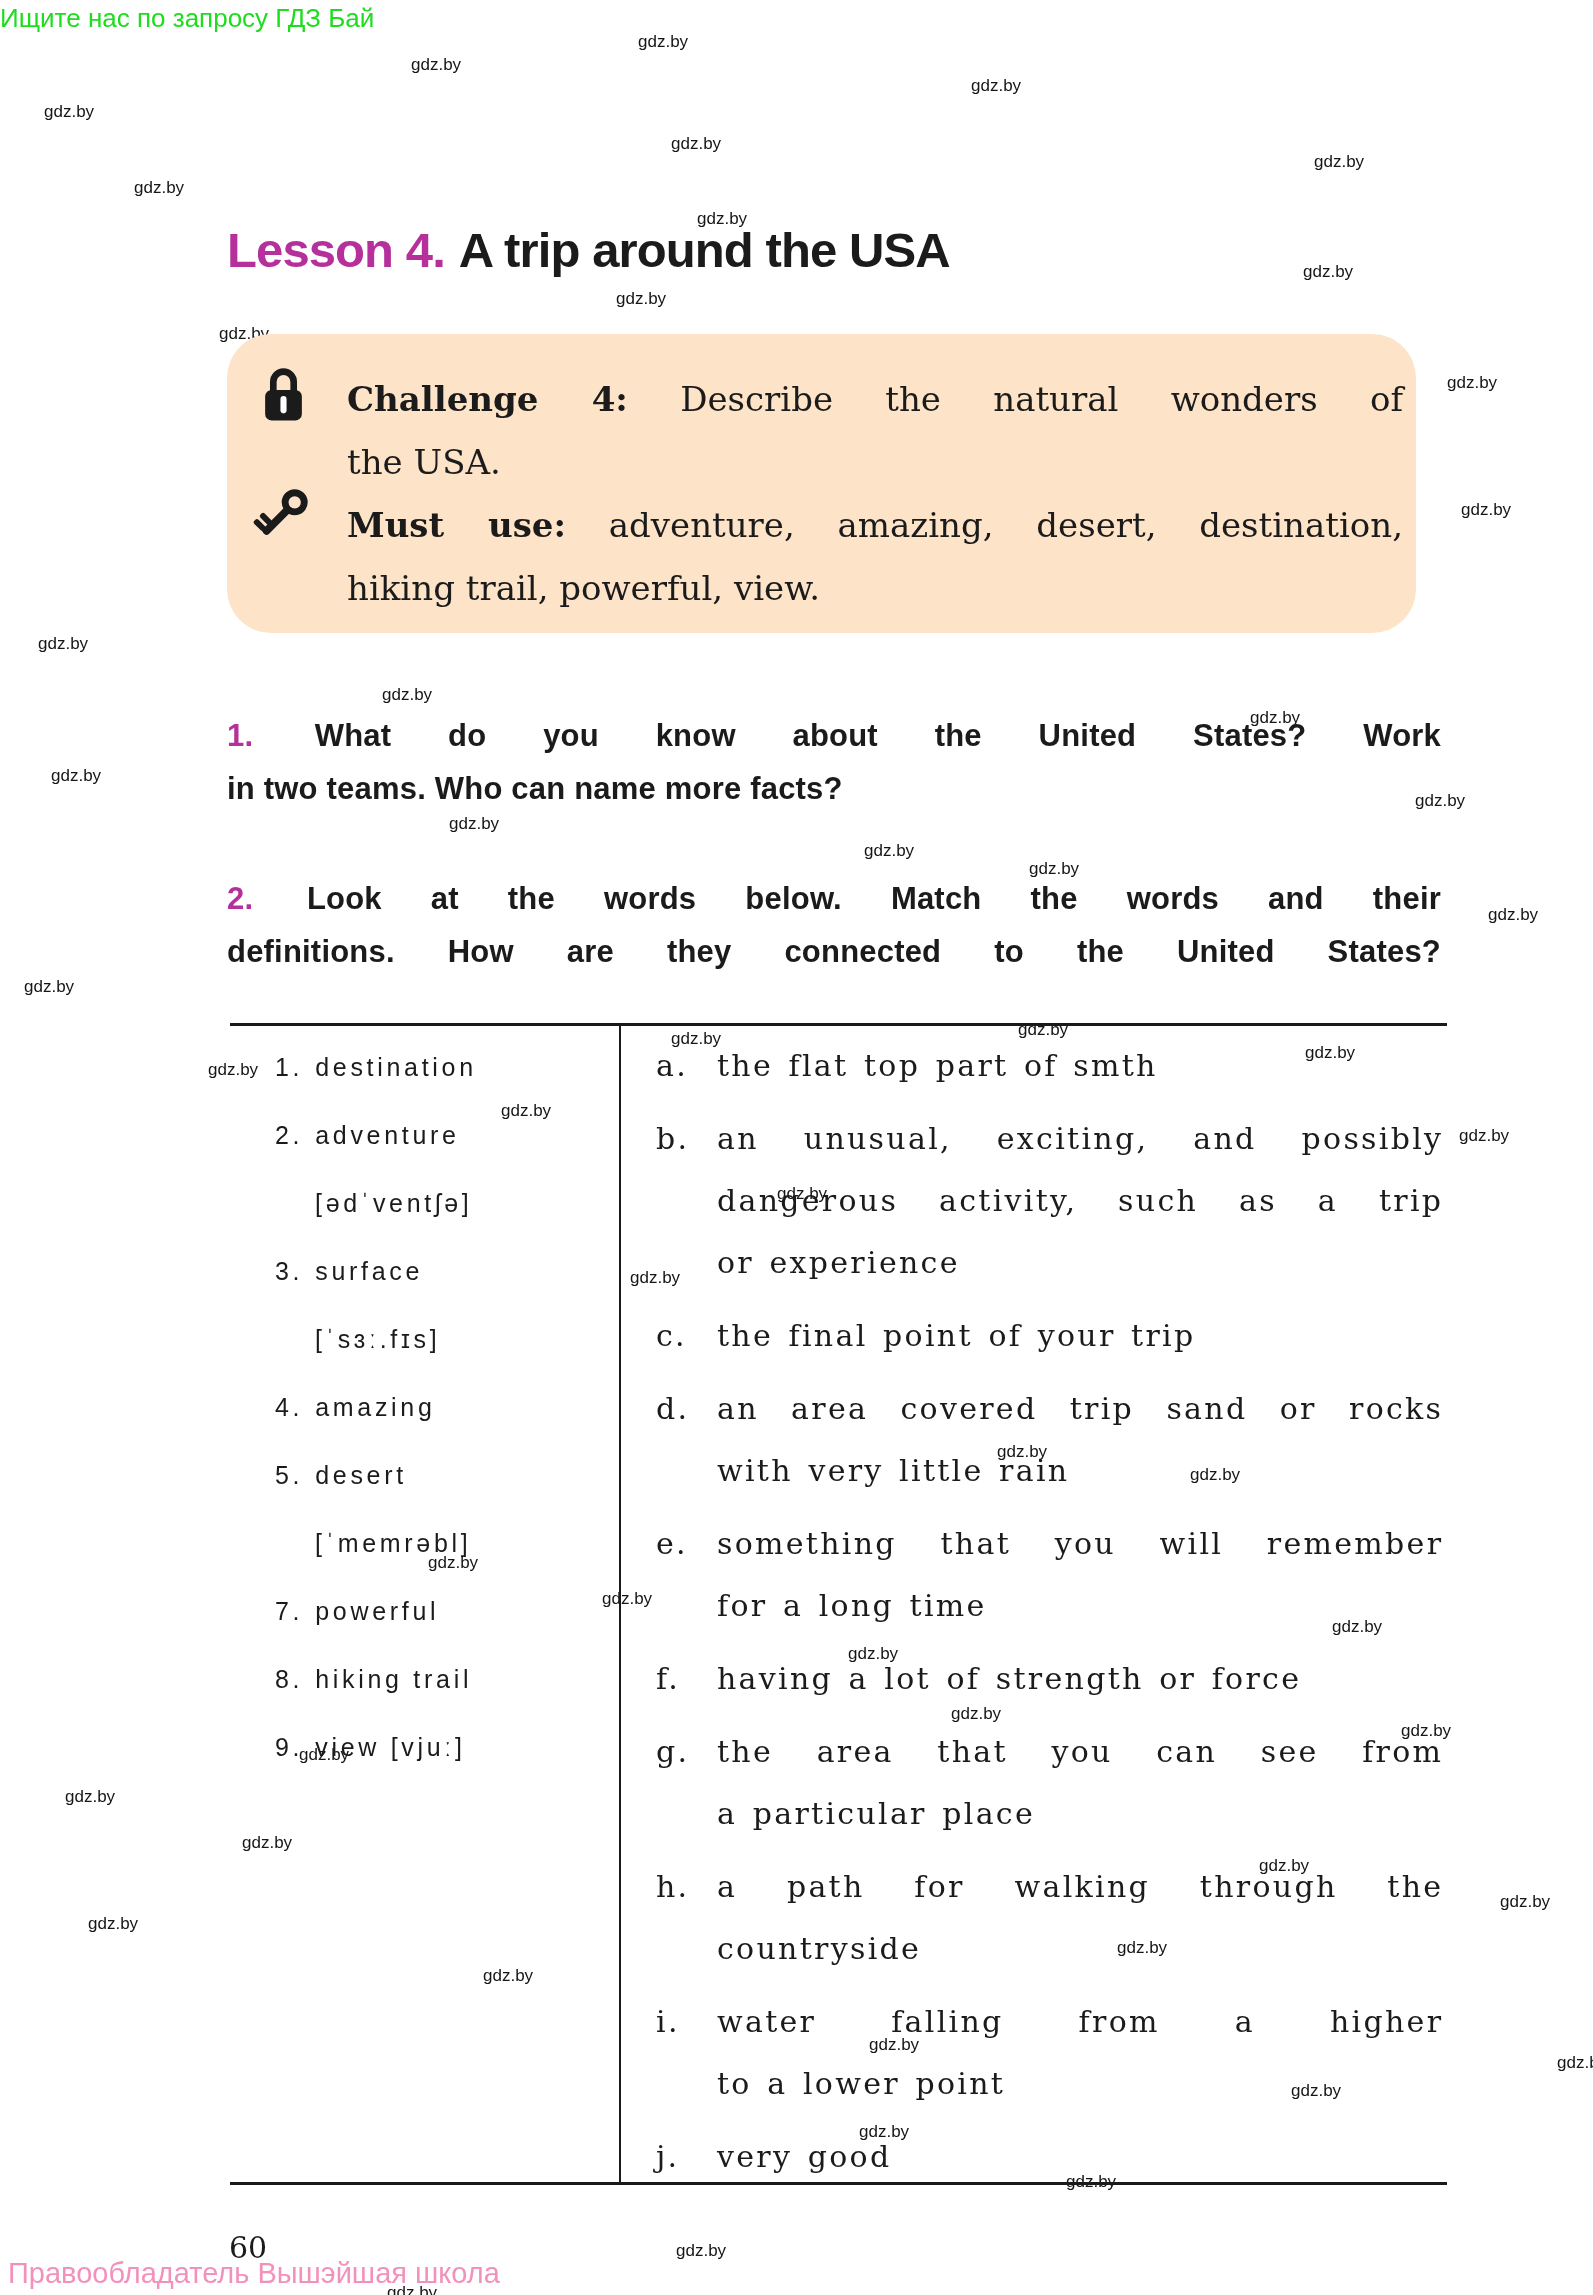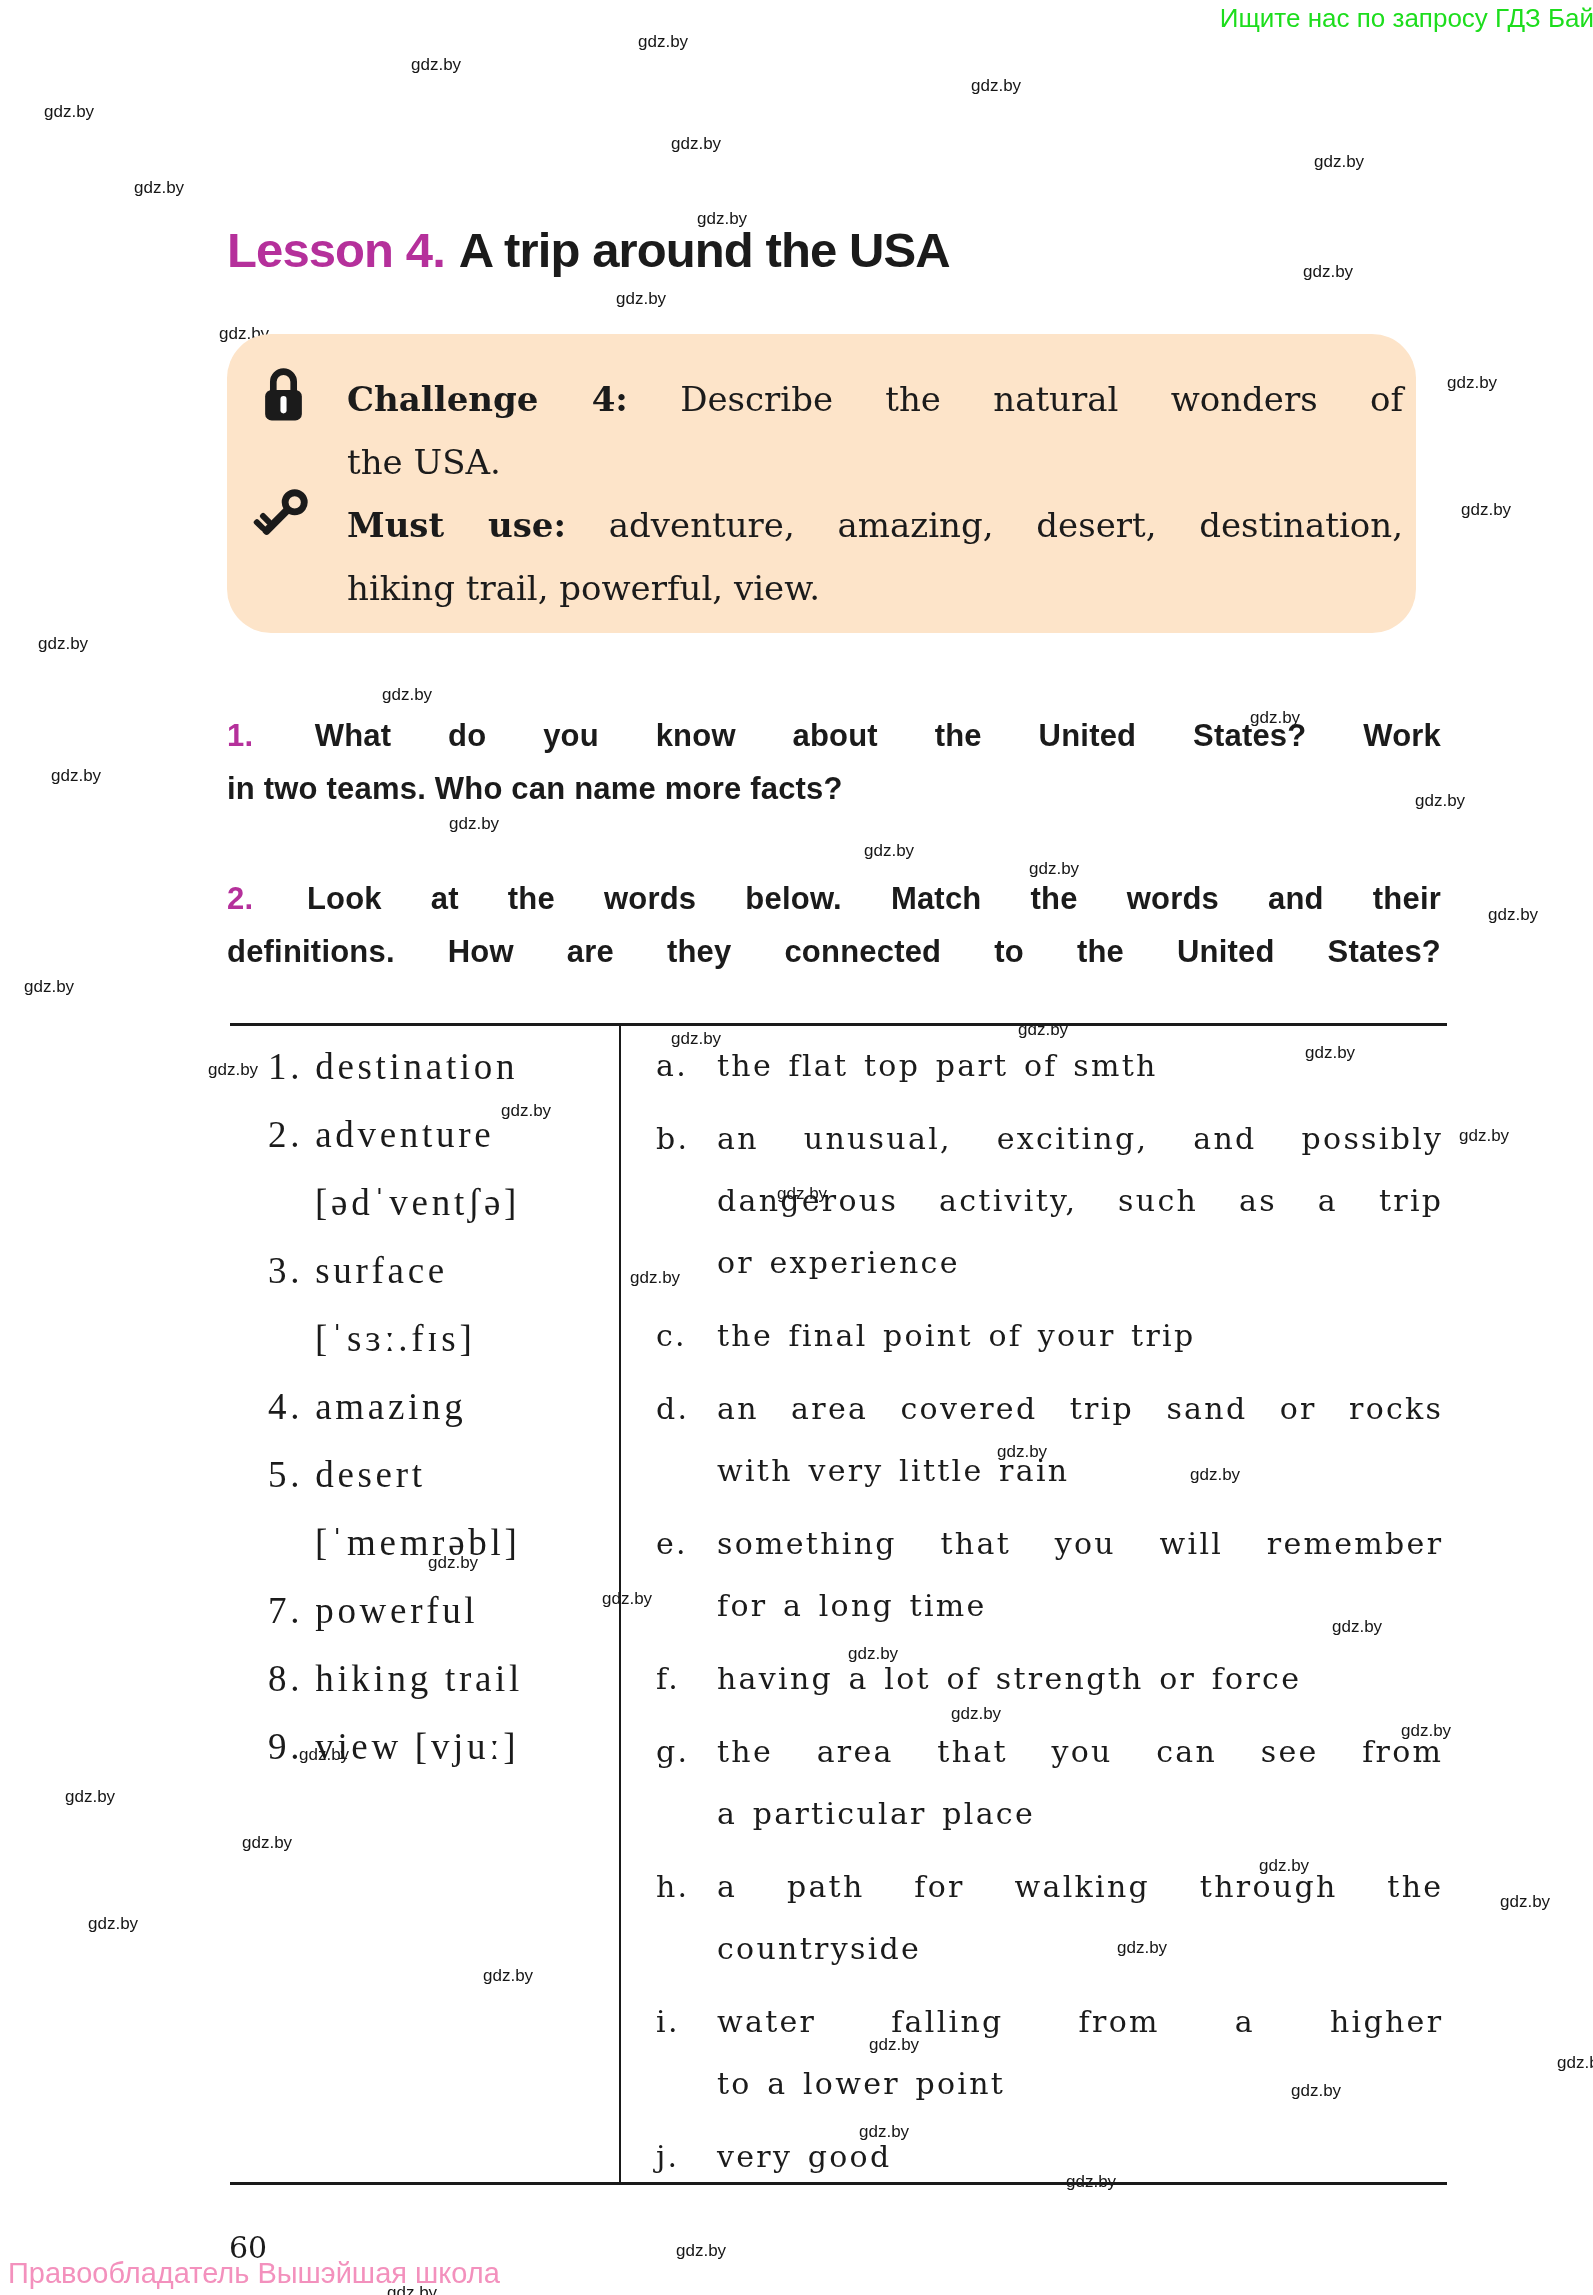--- a/index.html
+++ b/index.html
@@ -9,21 +9,21 @@
   *{box-sizing:border-box;}
   html,body{margin:0;padding:0;}
   body{
     width:1594px;height:2468px;position:relative;background:#ffffff;
     color:var(--ink);font-family:"Liberation Sans",sans-serif;overflow:hidden;
   }
   
   #wm-layer{position:absolute;inset:0;pointer-events:none;}
   #wm-layer .wm{position:absolute;font:17px "Liberation Sans",sans-serif;color:#161616;white-space:nowrap;}
   
-  .banner{position:absolute;top:2.8px;left:0;width:100%;text-align:right;
+  .banner{position:absolute;top:2.8px;left:0;width:100%;text-align:left;
     font:26px "Liberation Sans",sans-serif;color:var(--green);}
   
   .title{position:absolute;left:227px;top:224px;white-space:nowrap;
     font:bold 49px/1.08 "Liberation Sans",sans-serif;letter-spacing:-0.9px;}
   .title .lesson{color:var(--accent);margin-right:13.8px;}
   
   .chbox{position:absolute;left:227px;top:334px;width:1189px;height:299px;
     background:var(--box-bg);border-radius:44px;}
   .chbox .icon{position:absolute;}
   .icon-lock{left:31px;top:29px;width:51px;height:62px;}
@@ -38,21 +38,21 @@
     font:bold 31px/53px "Liberation Sans",sans-serif;letter-spacing:0.2px;}
   .ex .enum{color:var(--accent);margin-right:4.6px;}
   .ex .eline.fill{text-align:justify;text-align-last:justify;}
   #exercise-1{top:709px;}
   #exercise-2{top:872px;}
   
   .mtable{position:absolute;left:230px;top:1023px;width:1217px;height:1162px;
     border-top:3.2px solid #1a1a1a;border-bottom:3.2px solid #1a1a1a;}
   .vline{position:absolute;left:389px;top:0;bottom:0;width:2.3px;background:#1a1a1a;}
   .wcol{position:absolute;left:0;top:0;width:389px;padding-top:7.3px;}
-  .wrow{height:68px;line-height:68px;font-family:Liberation Serif, serif;font-size:37px;
+  .wrow{height:68px;line-height:68px;font-family:Liberation Sans, sans-serif;font-size:25px;
     letter-spacing:3.7px;white-space:nowrap;}
   .wnum{display:inline-block;width:64px;margin-left:9.2px;text-align:right;}
   .wword{margin-left:12px;}
   .wrow.pron{padding-left:85px;}
   .wrow.pron .wword{margin-left:0;}
   .dcol{position:absolute;left:392px;top:0;right:0;padding:9.2px 3.7px 0 34px;}
   .def{position:relative;padding-left:61px;margin-bottom:11px;
     font-family:"DejaVu Serif",serif;font-size:30px;line-height:62px;
     letter-spacing:2.3px;word-spacing:3.7px;}
   .dletter{position:absolute;left:0;top:0;line-height:62px;}

